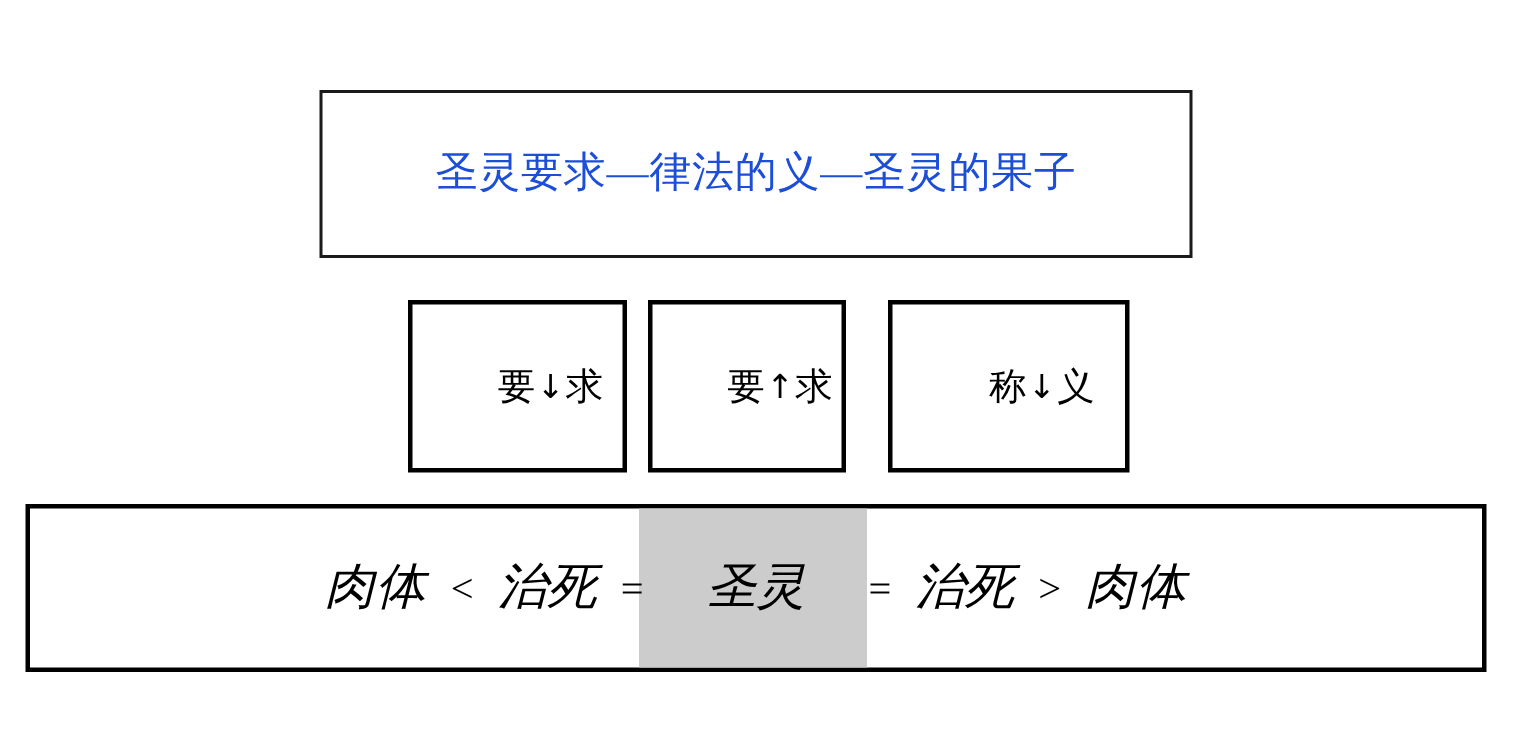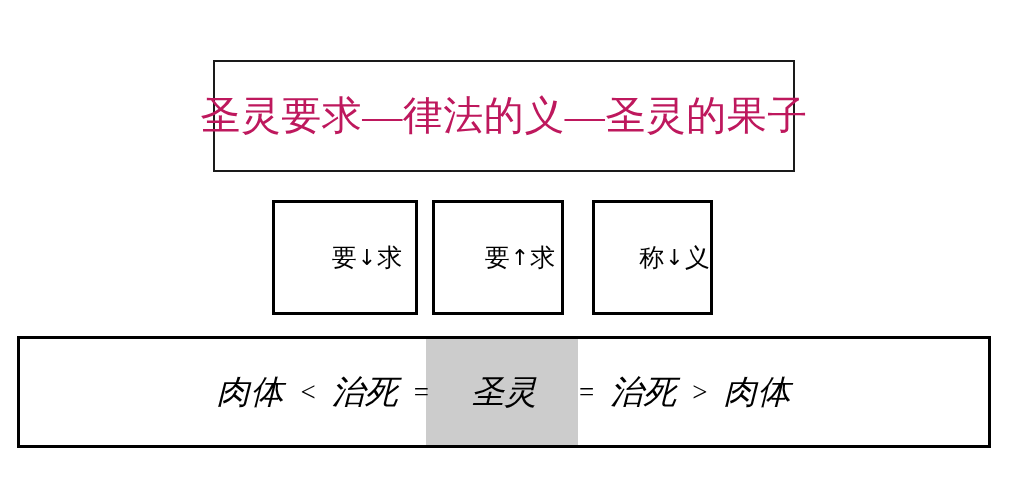--- a/index.html
+++ b/index.html
@@ -32,25 +32,25 @@
     width: 582px;
     height: 112px;
     border: 2px solid #1a1a1a;
     background: #ffffff;
     box-sizing: border-box;
     display: flex;
     align-items: center;
     justify-content: center;
   }
   .title-text {
-    font-size: 40px;
+    font-size: 28px;
     line-height: 1.2;
     letter-spacing: 0.5px;
     white-space: nowrap;
-    color: #be185d;
+    color: #1d4ed8;
   }
 
   
   .mid-row {
     position: absolute;
     left: 0;
     top: 200px;
     width: 1015px;
     height: 115px;
   }
@@ -61,21 +61,21 @@
     border: 3px solid #000000;
     background: #ffffff;
     box-sizing: border-box;
     display: flex;
     align-items: center;
     justify-content: center;
     padding-left: 44px;
   }
   .mid-box-0 { left: 272px; width: 146px; }
   .mid-box-1 { left: 432px; width: 132px; }
-  .mid-box-2 { left: 592px; width: 121px; text-align: center; }
+  .mid-box-2 { left: 592px; width: 161px; text-align: center; }
 
   .mid-text {
     font-size: 25px;
     white-space: nowrap;
     letter-spacing: 0px;
     color: #000000;
   }
   .arrow-glyph {
     font-family: "DejaVu Sans", sans-serif;
     font-size: 22px;

